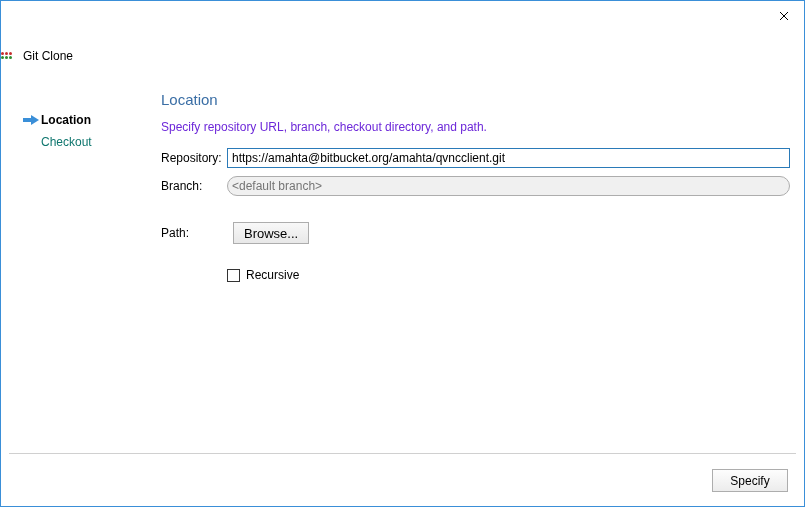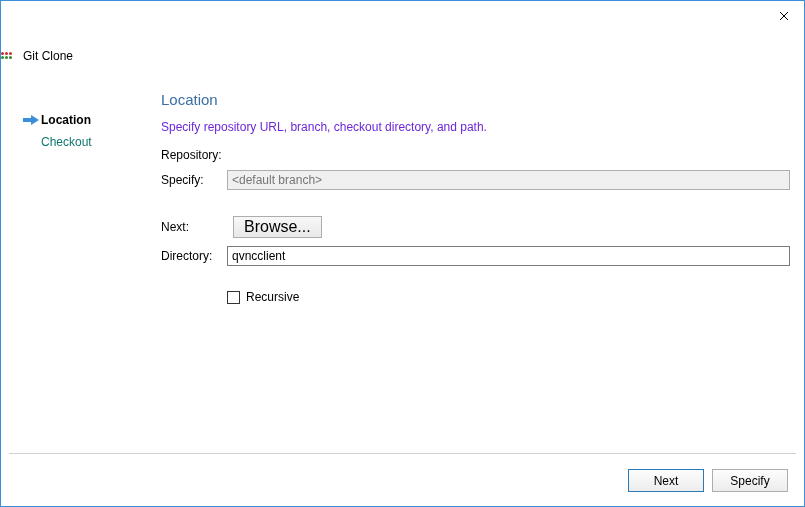--- a/index.html
+++ b/index.html
@@ -92,29 +92,29 @@
     flex: 1;
     height: 20px;
     border: 1px solid #7a7a7a;
     padding: 1px 4px;
     font-family: inherit;
     font-size: 12px;
     outline: none;
     background:#fff;
   }
   .text-input.focused { border-color: #2a7ab8; }
-  .text-input.disabled { background: #f0f0f0; color:#c2410c; border-color:#adadad;}
+  .text-input.disabled { background: #f0f0f0; color:#c2410c; border-color:#adadad;border-radius:10px;}
   .browse-btn {
     margin-left: 6px;
     height: 22px;
     padding: 0 10px;
     border: 1px solid #adadad;
     background: linear-gradient(#f8f8f8,#e8e8e8);
     font-family: inherit;
-    font-size: 16px;
+    font-size: 13px;
     cursor: pointer;
   }
   .check-row {
     display: flex;
     align-items: center;
     margin-top: 24px;
     margin-left: 66px;
   }
   .checkbox {
     width: 13px;
@@ -190,43 +190,39 @@
     <span>Checkout</span>
   </div>
 </div>
 
 <div class="main">
   <div class="section-title">Location</div>
   <div class="section-desc">Specify repository URL, branch, checkout directory, and path.</div>
 
   <div class="form-row" style="margin-top:14px">
     <div class="form-label">Repository:</div>
+    <input class="text-input focused" value="https://amahta@bitbucket.org/amahta/qvncclient.git" style="">
   </div>
 
   <div class="form-row">
-    <div class="form-label">Specify:</div>
+    <div class="form-label">Branch:</div>
     <input class="text-input disabled" placeholder="&lt;default branch&gt;" style="">
   </div>
 
   <div class="spacer"></div>
 
   <div class="form-row">
-    <div class="form-label">Next:</div>
+    <div class="form-label">Path:</div>
     <button class="browse-btn">Browse...</button>
   </div>
 
-  <div class="form-row">
-    <div class="form-label">Directory:</div>
-    <input class="text-input" value="qvncclient" style="">
-  </div>
 
   <div class="check-row">
     <span class="checkbox"></span>
     <span>Recursive</span>
   </div>
 </div>
 
 <div class="footer-sep"></div>
 
 <div class="footer">
-  <button class="footer-btn primary">Next</button>
   <button class="footer-btn">Specify</button>
 </div>
 
 </body></html>

